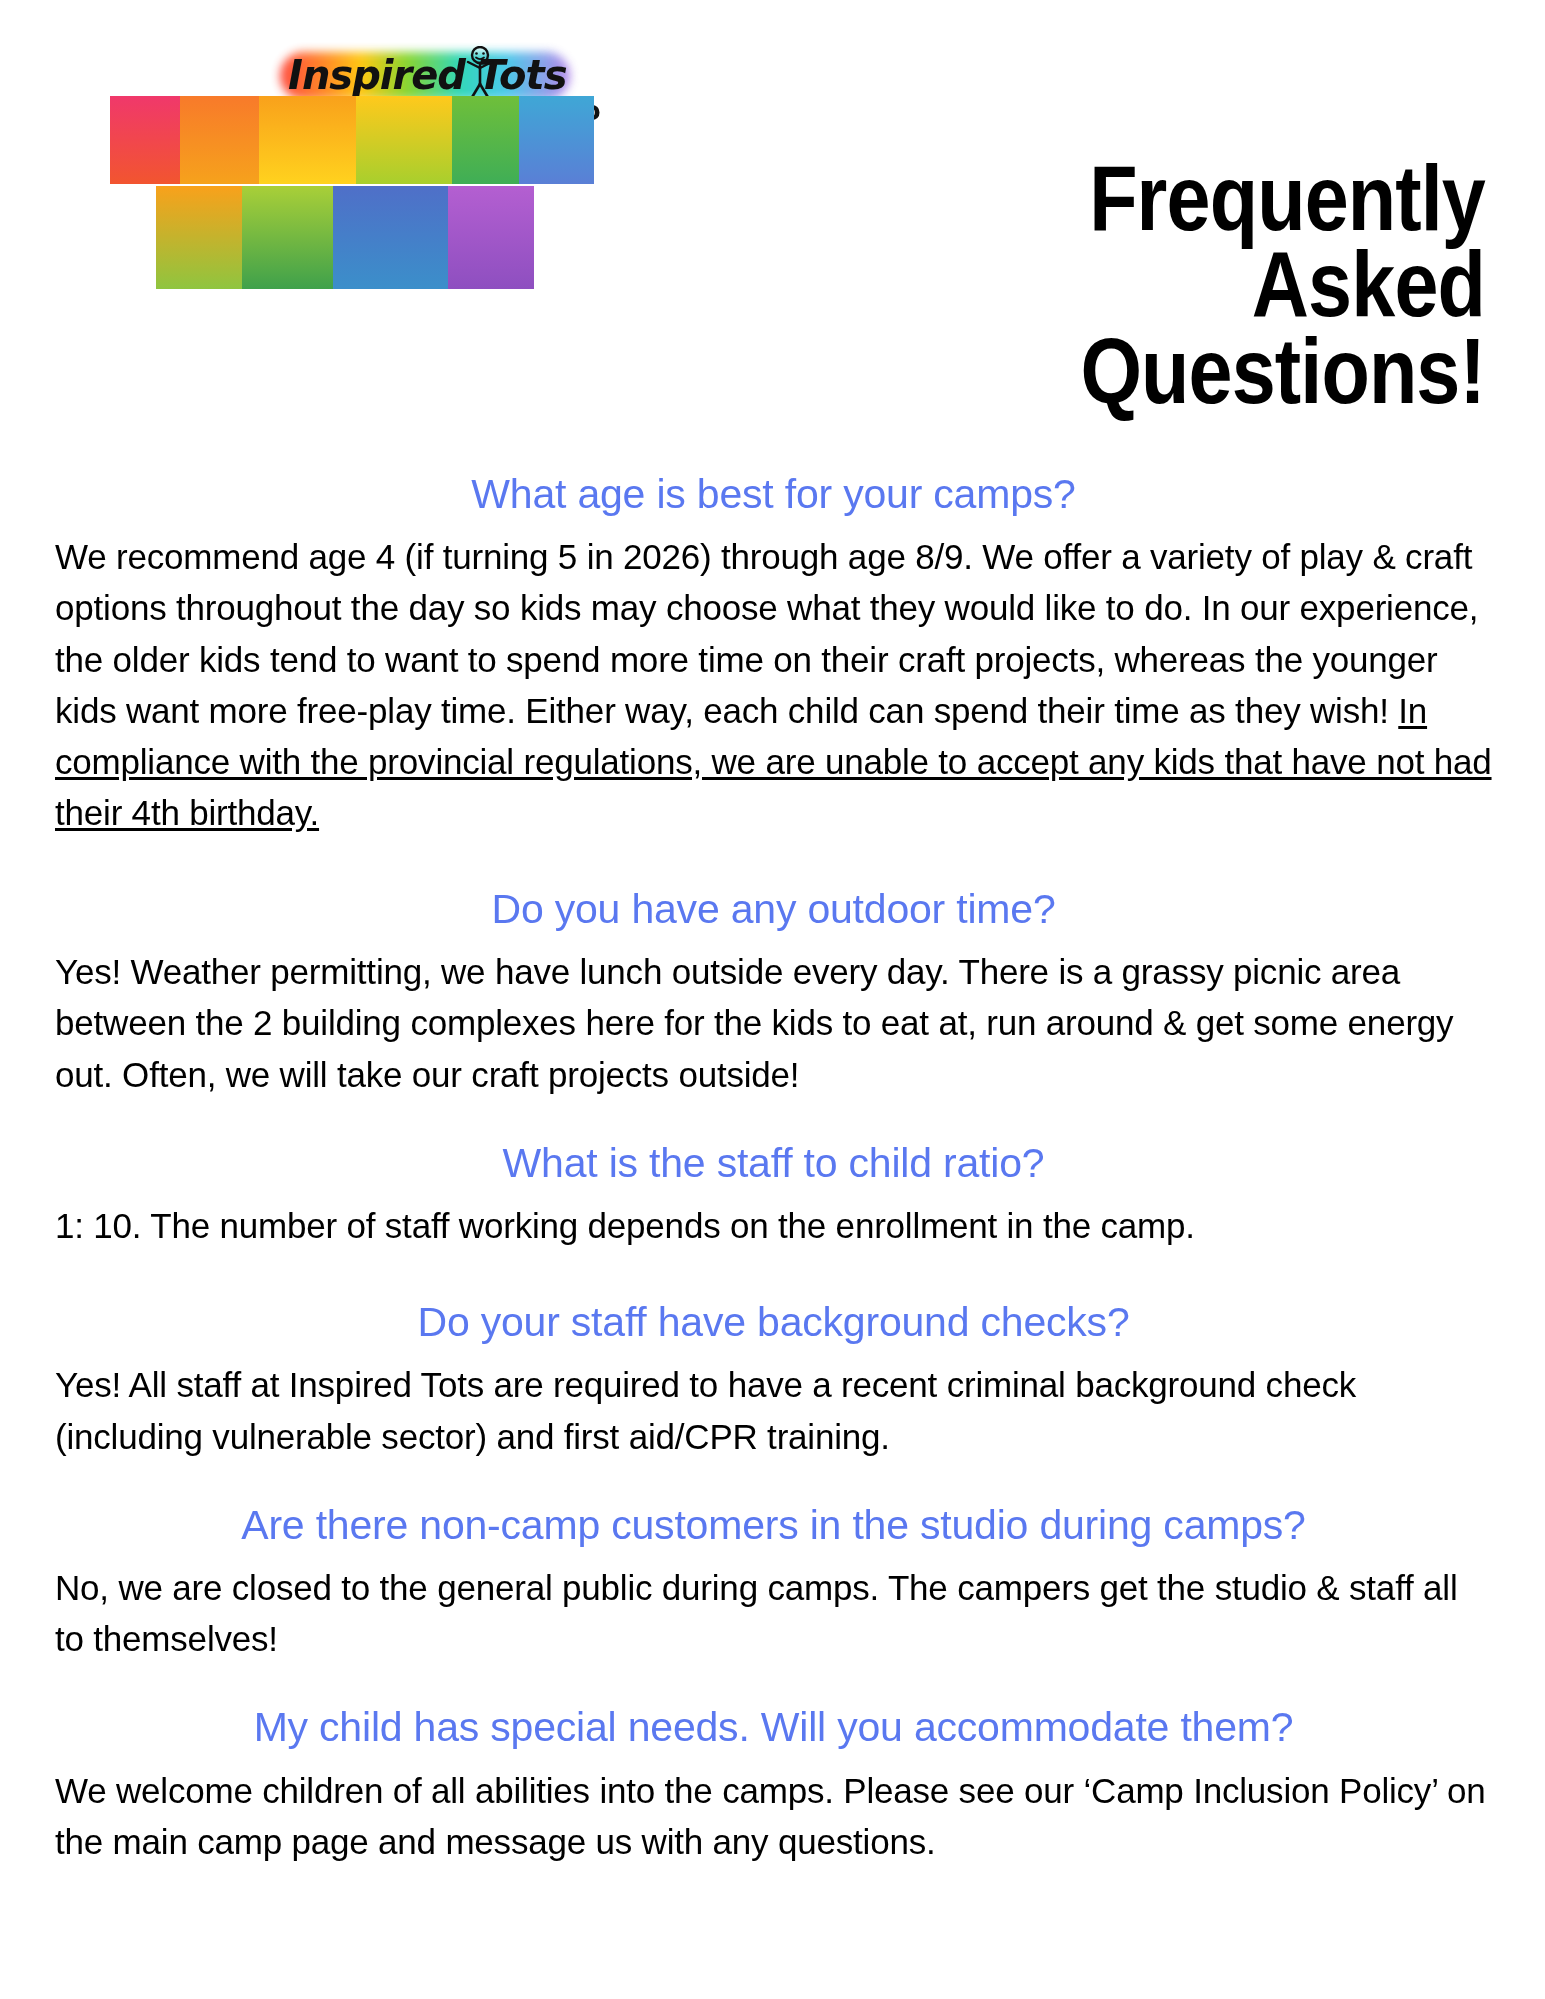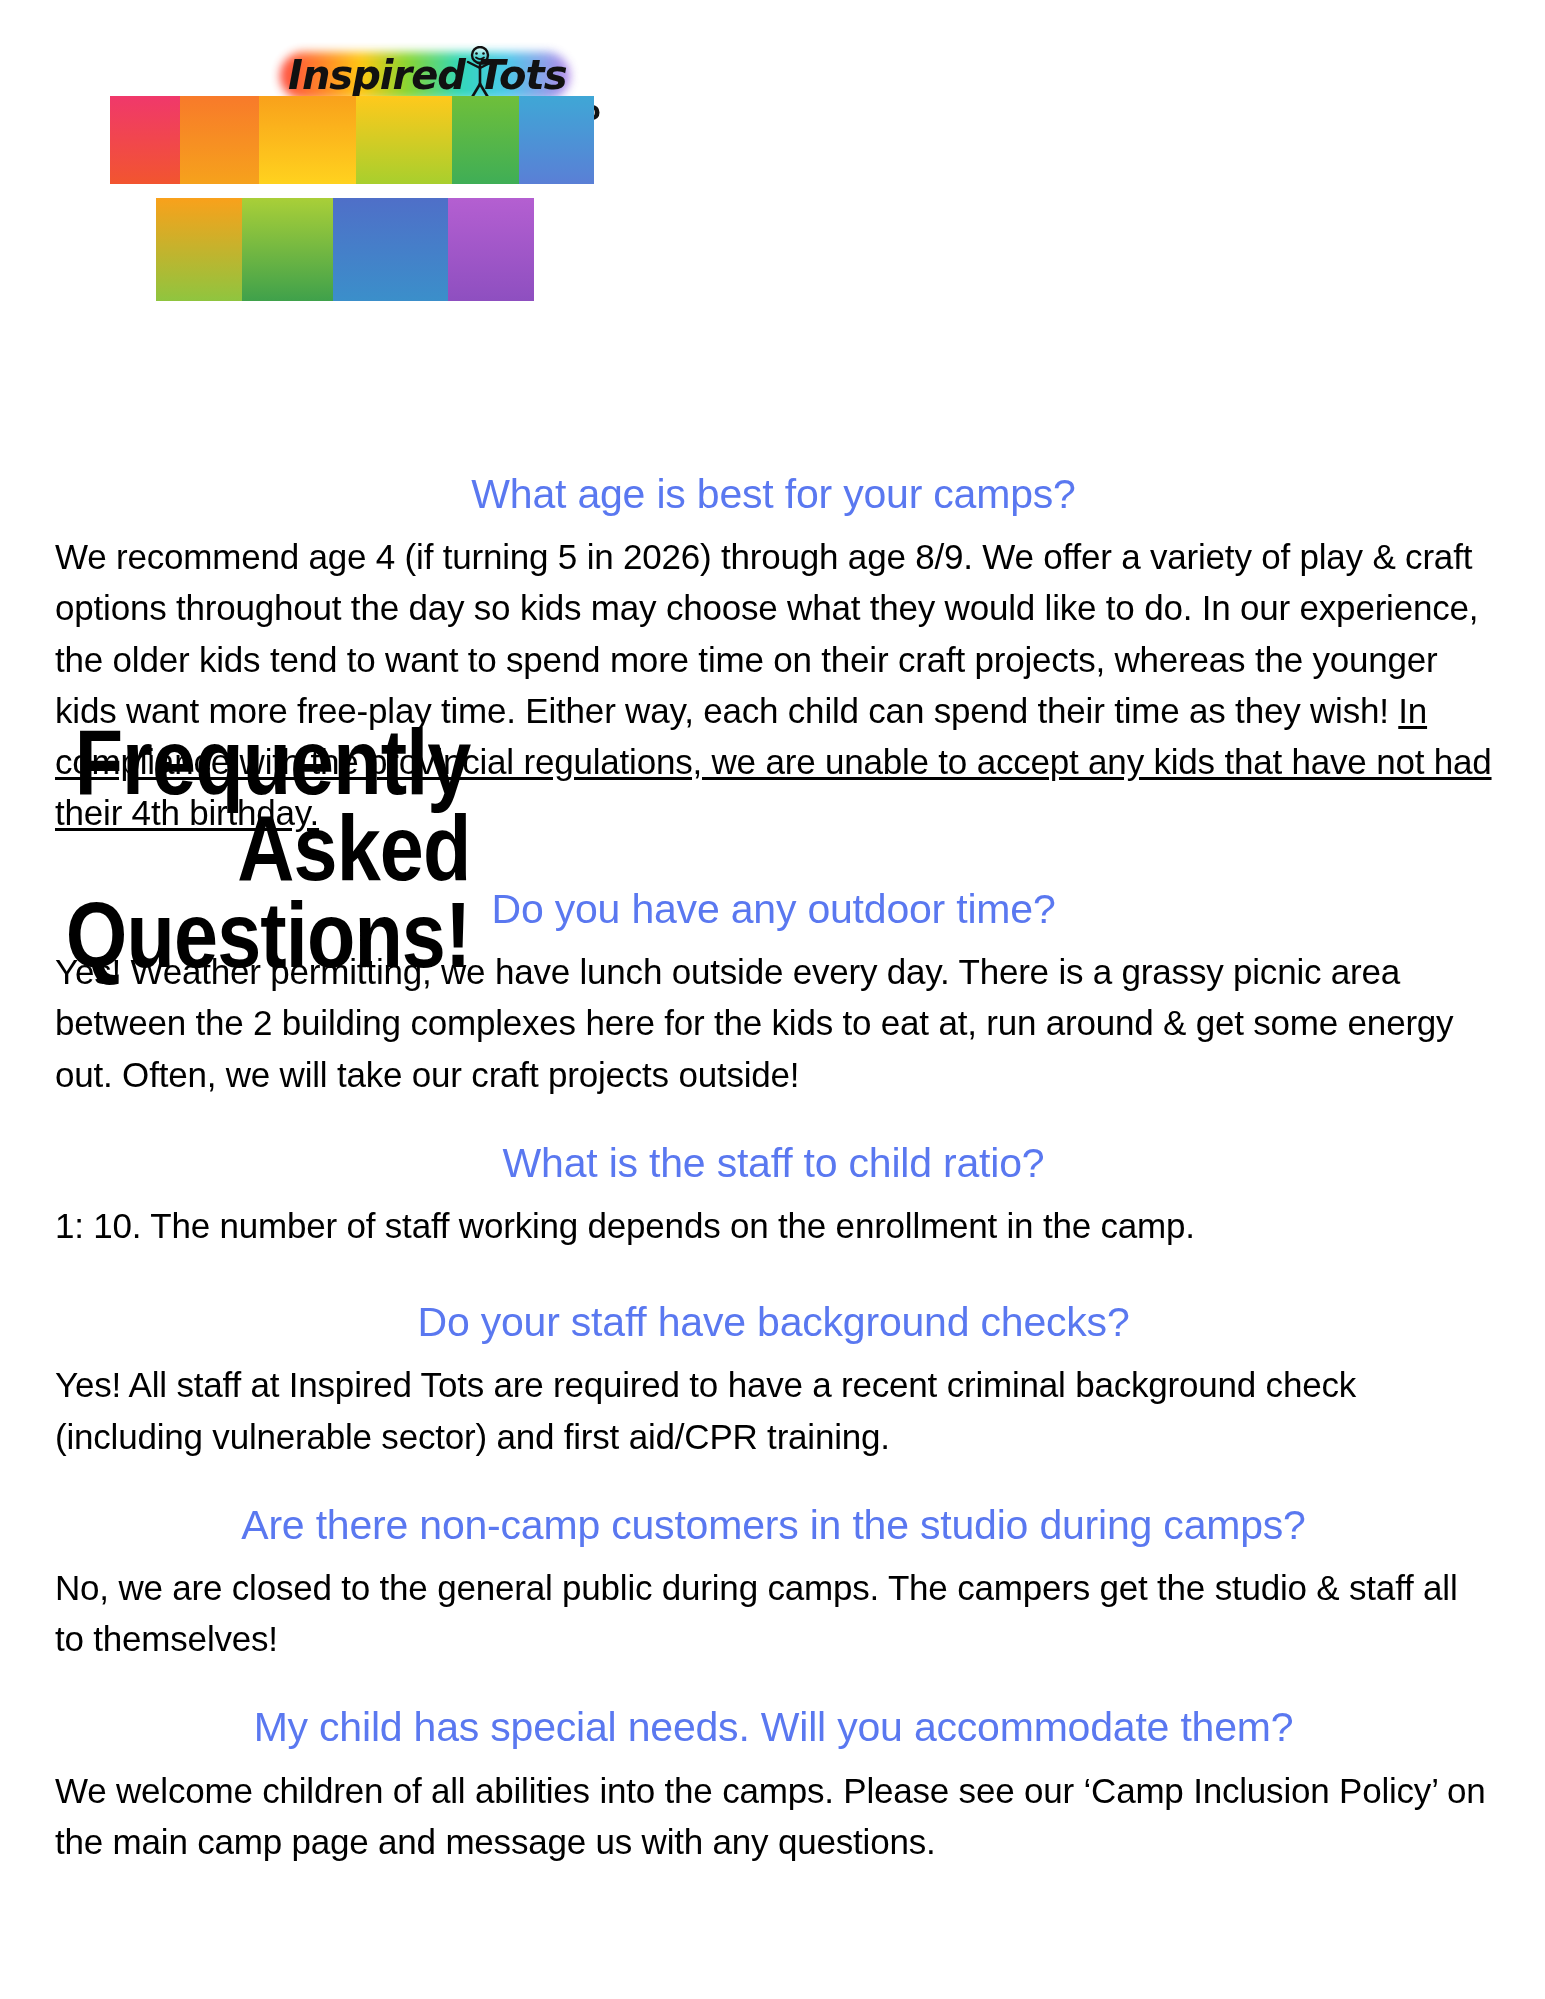--- a/index.html
+++ b/index.html
@@ -15,22 +15,22 @@
     color: #000000;
     overflow: hidden;
     position: relative;
   }
 
   
   .header {
     position: relative;
     height: 470px;
     display: flex;
-    flex-direction: column;
-    align-items: flex-start;
+    flex-direction: row;
+    align-items: center;
   }
 
   .logo-block {
     position: relative;
     width: 620px;
     height: 470px;
     flex: 0 0 620px;
   }
 
   
@@ -93,21 +93,21 @@
     text-align: center;
   }
   .wm-line {
     font-family: "DejaVu Sans", sans-serif;
     font-weight: bold;
     white-space: nowrap;
     line-height: .92;
     letter-spacing: 1px;
   }
   .wm-summer { font-size: 96px; }
-  .wm-camp   { font-size: 112px; margin-top: 14px; letter-spacing: 4px; }
+  .wm-camp   { font-size: 112px; margin-top: 2px; letter-spacing: 4px; }
   .wm-letter {
     display: inline-block;
     -webkit-background-clip: text;
     background-clip: text;
     color: transparent;
     text-shadow: none;
   }
   .wm-year {
     margin-top: 10px;
     font-family: "DejaVu Sans", sans-serif;

